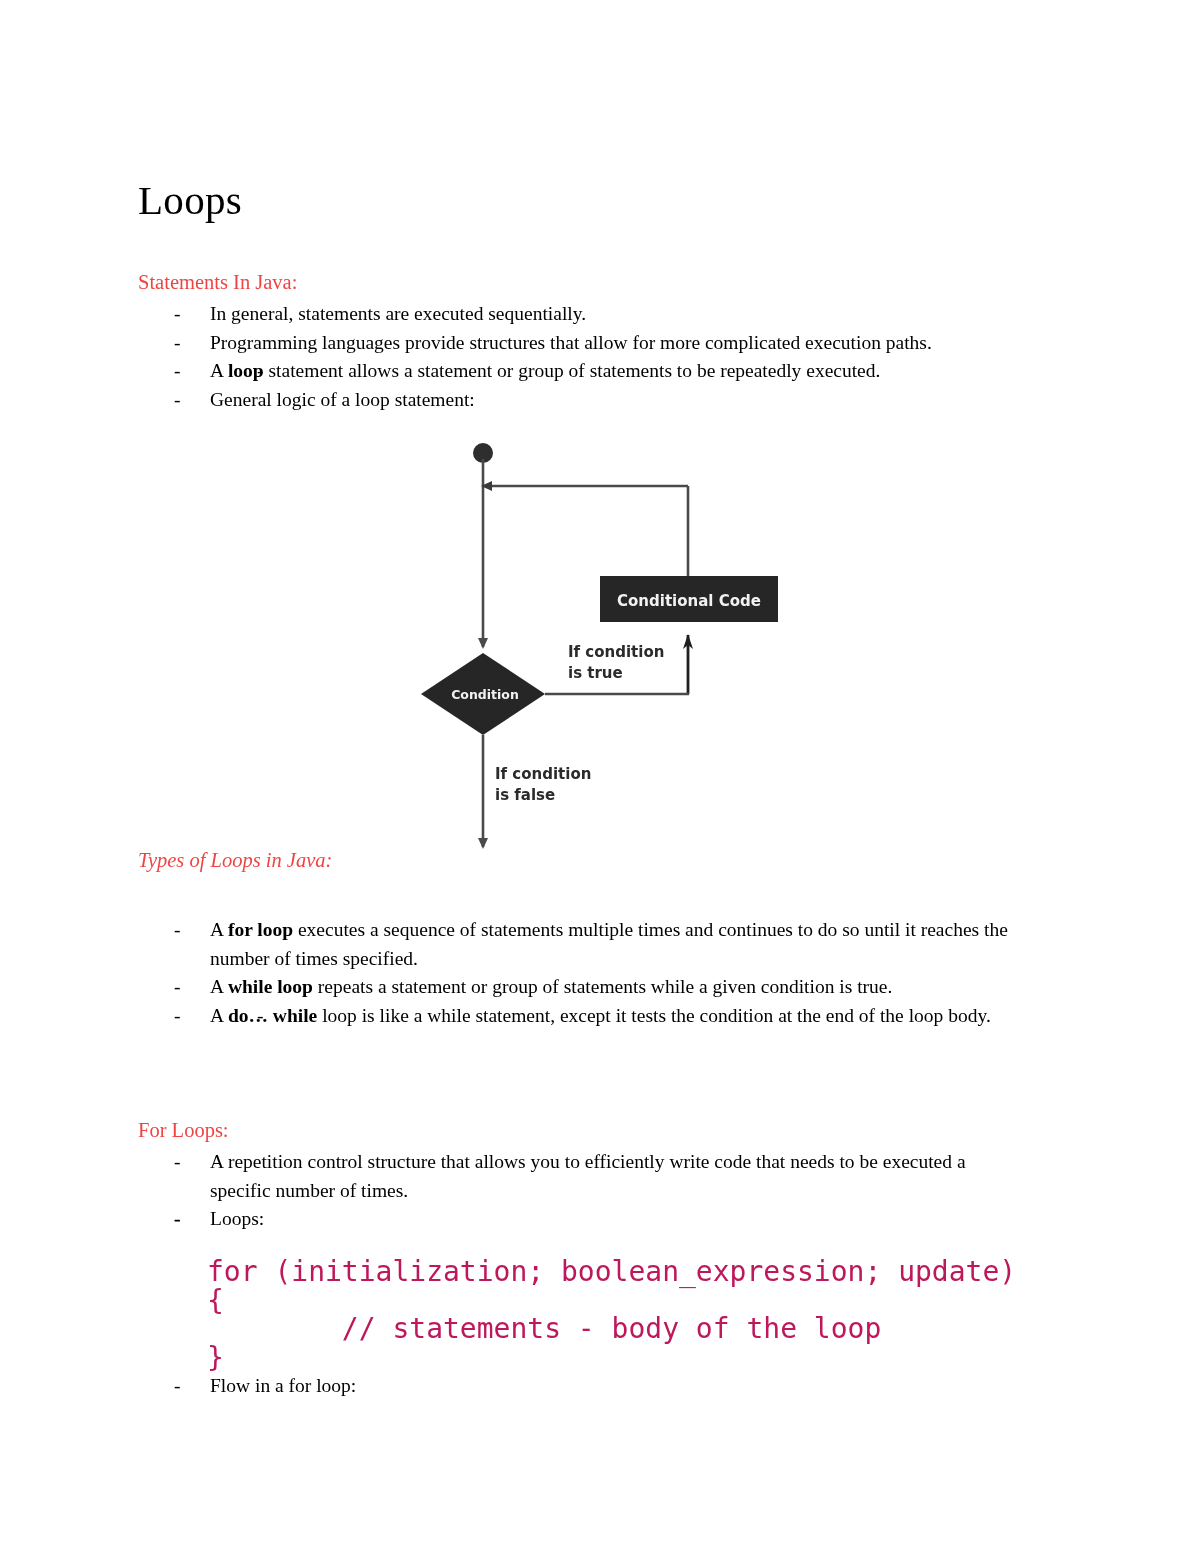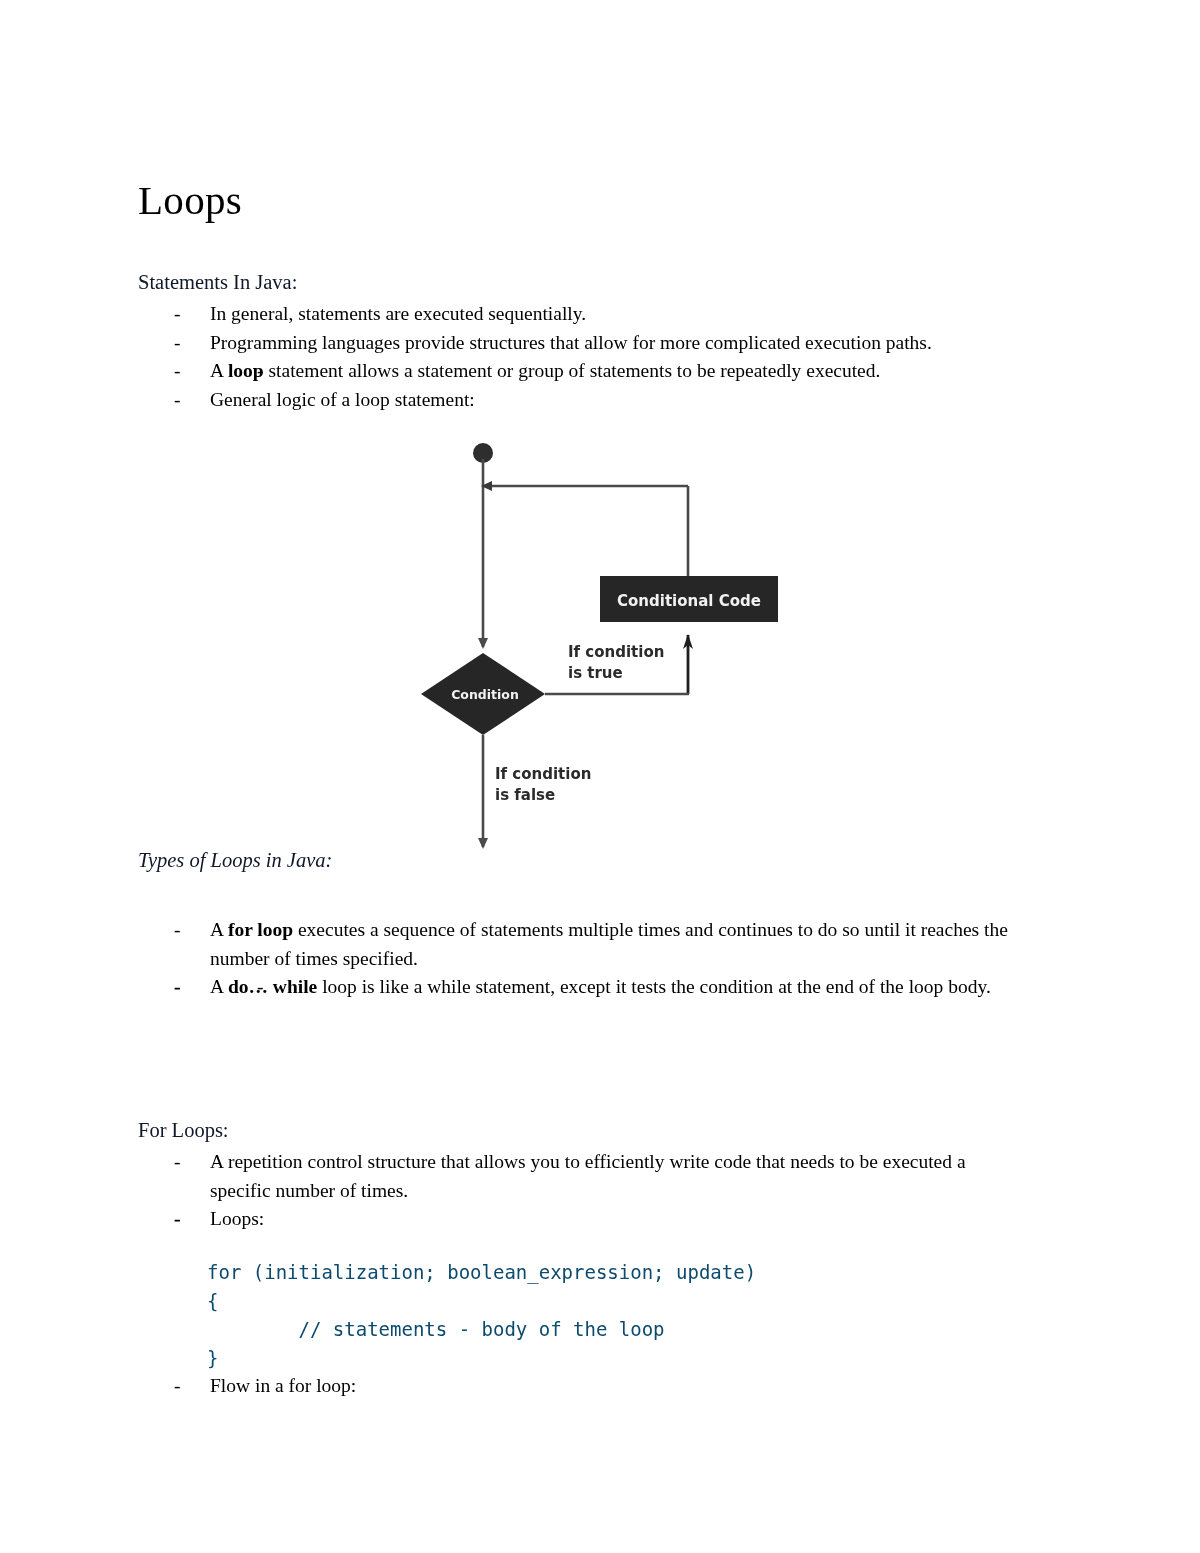--- a/index.html
+++ b/index.html
@@ -35,21 +35,21 @@
     color: #000;
     margin: 0;
   }
 
   
   .section-heading {
     position: absolute;
     left: 138px;
     font-size: 20.5px;
     line-height: 24px;
-    color: #0f172a;
+    color: #ef4444;
     white-space: nowrap;
   }
   .sh-statements { top: 270px; }
   .sh-types      { top: 848px; font-style: italic; }
   .sh-forloops   { top: 1118px; }
 
   
   .bullets {
     position: absolute;
     left: 0;
@@ -81,24 +81,24 @@
   .lvl2 > .dash { left: 257px; top: 0; }
 
   b, .b { font-weight: bold; }
 
   
   .code-block {
     position: absolute;
     left: 207px;
     top: 1258px;
     font-family: "DejaVu Sans Mono", "Liberation Mono", monospace;
-    font-size: 19px;
+    font-size: 28px;
     line-height: 28.6px;
     white-space: pre;
-    color: #0c4a6e;
+    color: #be185d;
   }
 
   
   .flowchart {
     position: absolute;
     left: 330px;
     top: 435px;
     width: 540px;
     height: 440px;
   }
@@ -189,20 +189,21 @@
   </div>
 
   <div class="section-heading sh-types">Types of Loops in Java:</div>
   <div class="bullets bl-types">
       <div class="bullet lvl1">
         <span class="dash">-</span>
         <span class="btext">A <b>for loop</b> executes a sequence of statements multiple times and continues to do so until it reaches the number of times specified.</span>
       </div>
       <div class="bullet lvl1">
         <span class="dash">-</span>
+        <span class="btext">A <b>while loop</b> repeats a statement or group of statements while a given condition is true.</span>
       </div>
       <div class="bullet lvl2">
         <span class="dash">-</span>
       </div>
       <div class="bullet lvl1">
         <span class="dash">-</span>
         <span class="btext">A <b>do… while</b> loop is like a while statement, except it tests the condition at the end of the loop body.</span>
       </div>
     </div>
 

